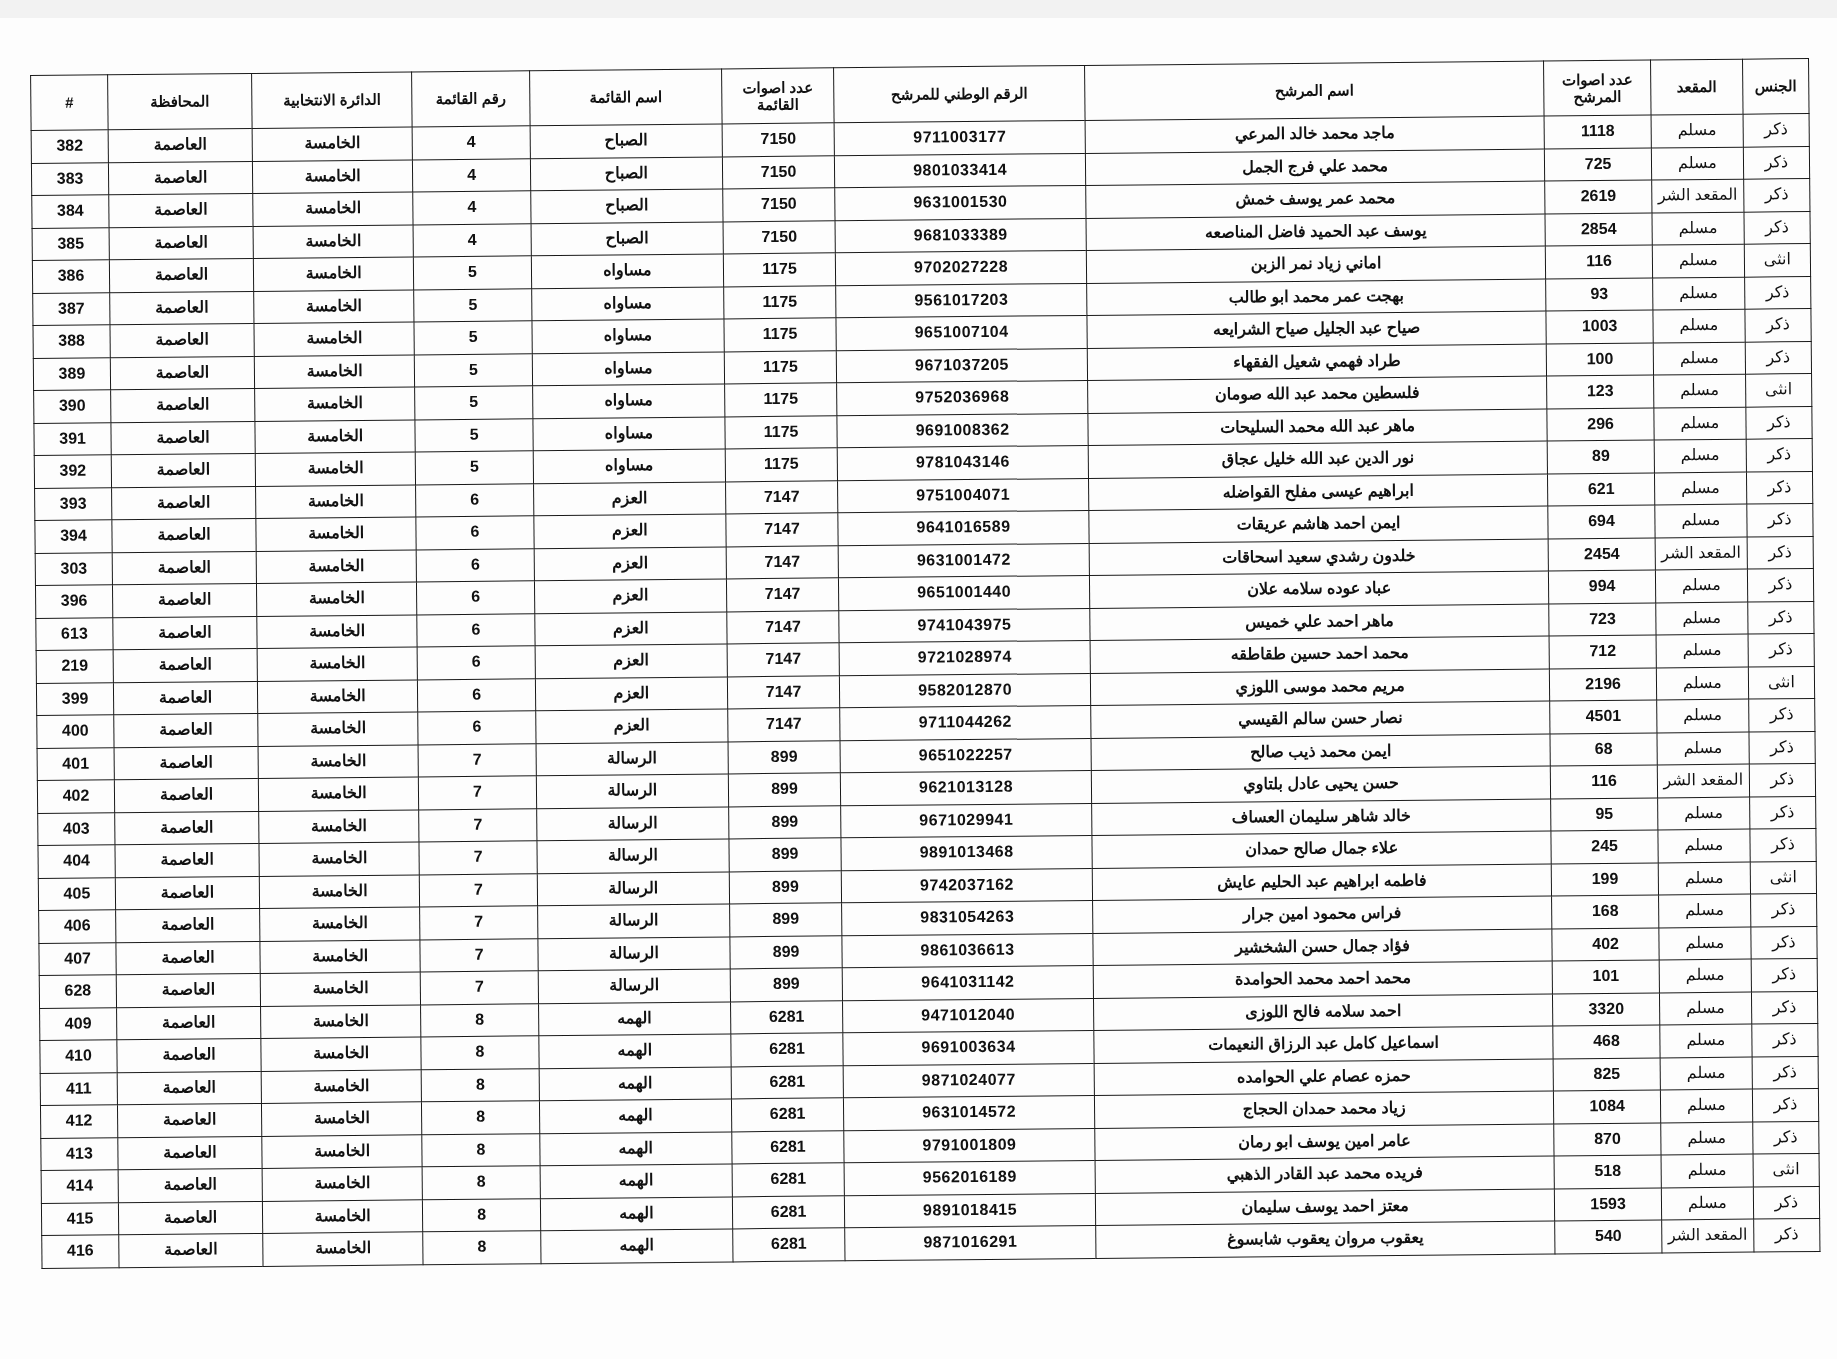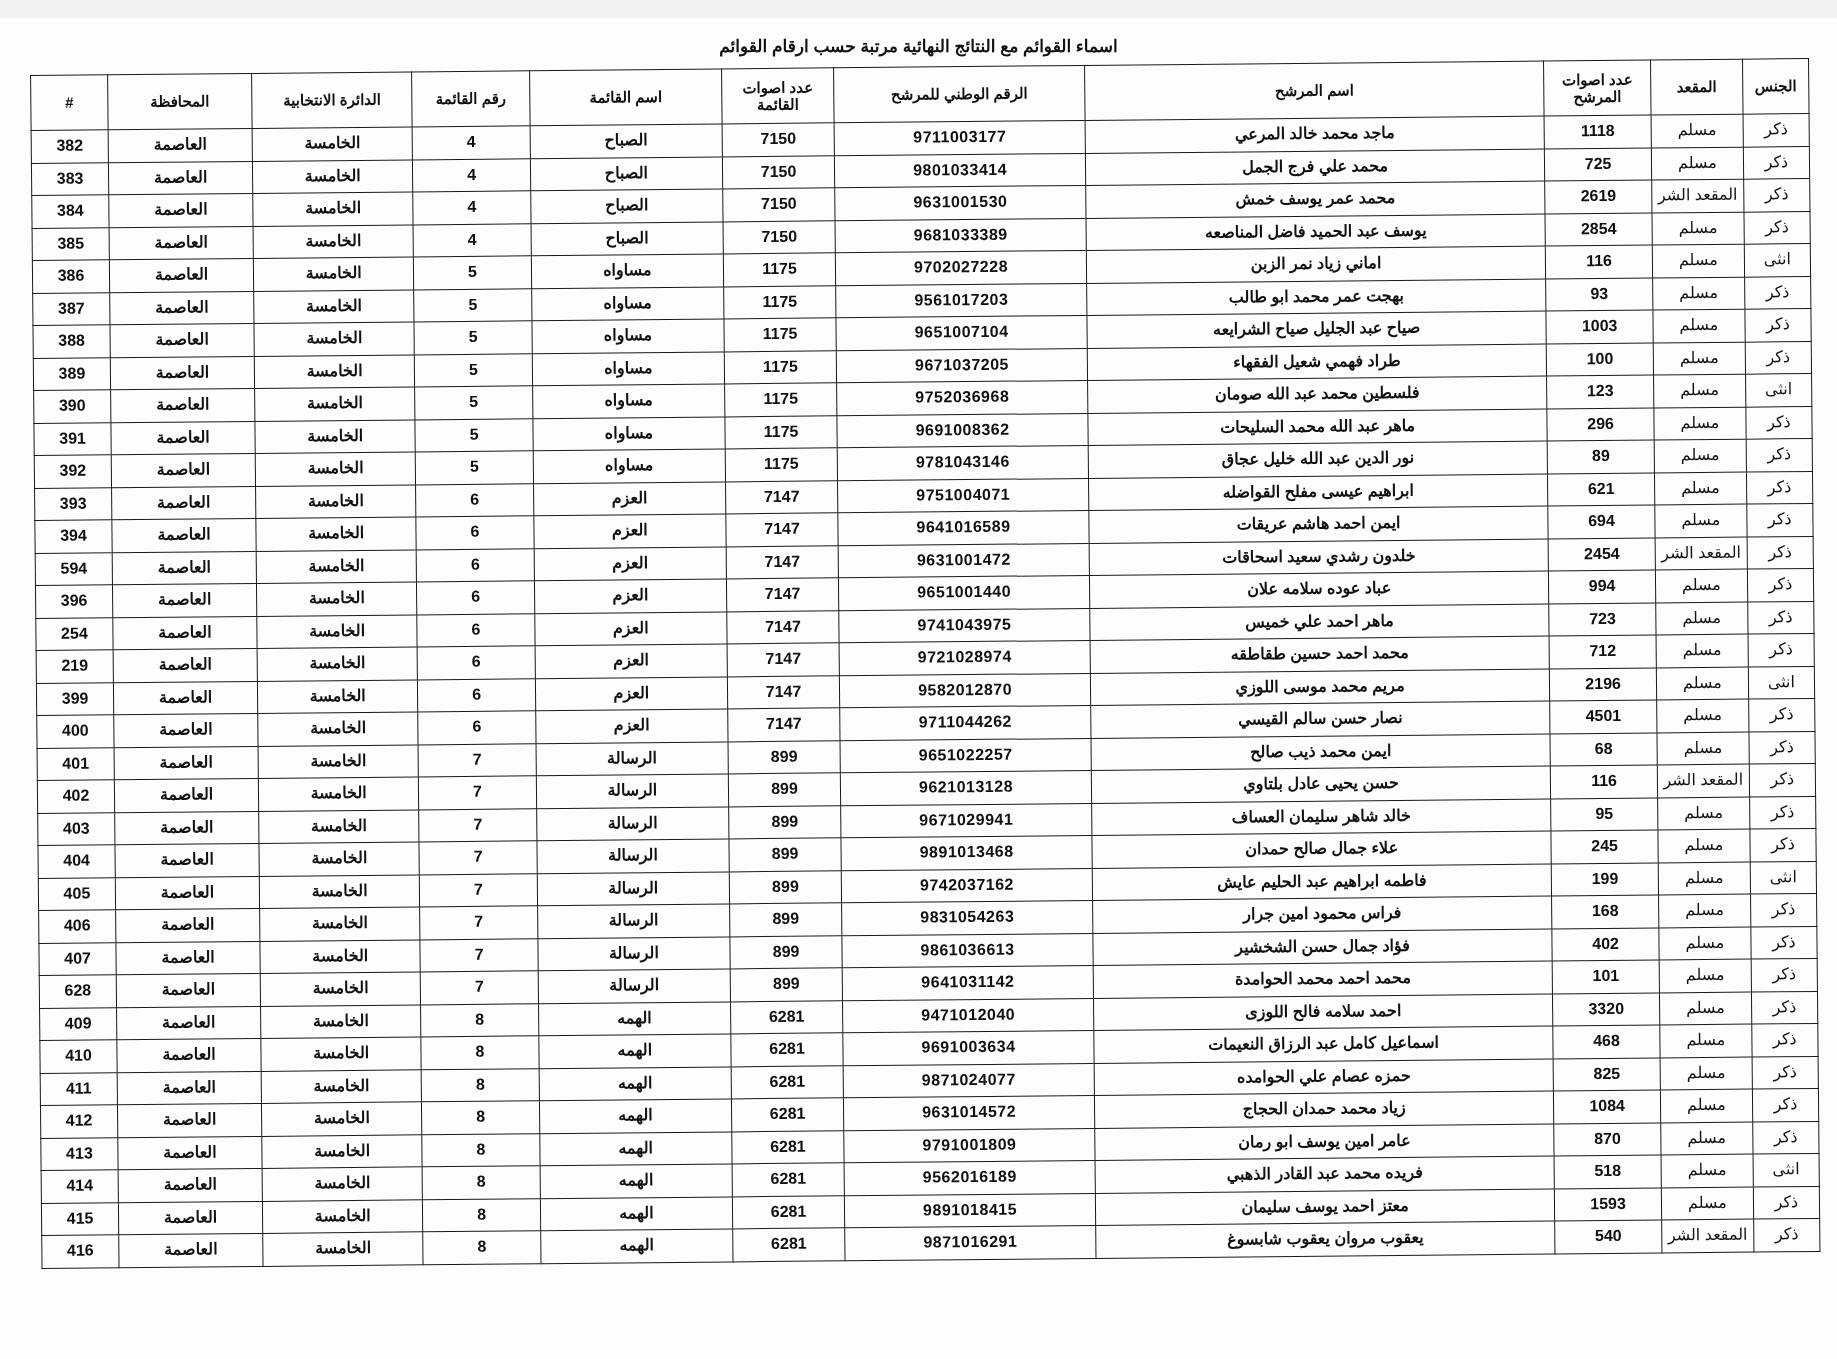--- a/index.html
+++ b/index.html
@@ -106,21 +106,20 @@
 
   
   tbody tr:last-child td { border-bottom: 1.6px solid #1a1a1a; }
 </style>
 </head>
 <body>
 
 <div class="page">
   <div class="scan-edge-top"></div>
 
-  <div class="doc-title">اسماء القوائم مع النتائج النهائية مرتبة حسب ارقام القوائم</div>
 
   <div class="table-wrap">
     <table class="results">
       <colgroup>
         <col class="c-gender">
         <col class="c-seat">
         <col class="c-votes">
         <col class="c-name">
         <col class="c-natid">
         <col class="c-listvotes">
@@ -319,21 +318,21 @@
             <td class="gender">ذكر</td>
             <td class="seat">المقعد الشر</td>
             <td class="votes">2454</td>
             <td class="name">خلدون رشدي سعيد اسحاقات</td>
             <td class="natid">9631001472</td>
             <td class="listvotes">7147</td>
             <td class="listname">العزم</td>
             <td class="listno">6</td>
             <td class="district">الخامسة</td>
             <td class="gov">العاصمة</td>
-            <td class="num">594</td>
+            <td class="num">303</td>
           </tr>
           <tr>
             <td class="gender">ذكر</td>
             <td class="seat">مسلم</td>
             <td class="votes">994</td>
             <td class="name">عباد عوده سلامه علان</td>
             <td class="natid">9651001440</td>
             <td class="listvotes">7147</td>
             <td class="listname">العزم</td>
             <td class="listno">6</td>
@@ -345,21 +344,21 @@
             <td class="gender">ذكر</td>
             <td class="seat">مسلم</td>
             <td class="votes">723</td>
             <td class="name">ماهر احمد علي خميس</td>
             <td class="natid">9741043975</td>
             <td class="listvotes">7147</td>
             <td class="listname">العزم</td>
             <td class="listno">6</td>
             <td class="district">الخامسة</td>
             <td class="gov">العاصمة</td>
-            <td class="num">254</td>
+            <td class="num">613</td>
           </tr>
           <tr>
             <td class="gender">ذكر</td>
             <td class="seat">مسلم</td>
             <td class="votes">712</td>
             <td class="name">محمد احمد حسين طقاطقه</td>
             <td class="natid">9721028974</td>
             <td class="listvotes">7147</td>
             <td class="listname">العزم</td>
             <td class="listno">6</td>

